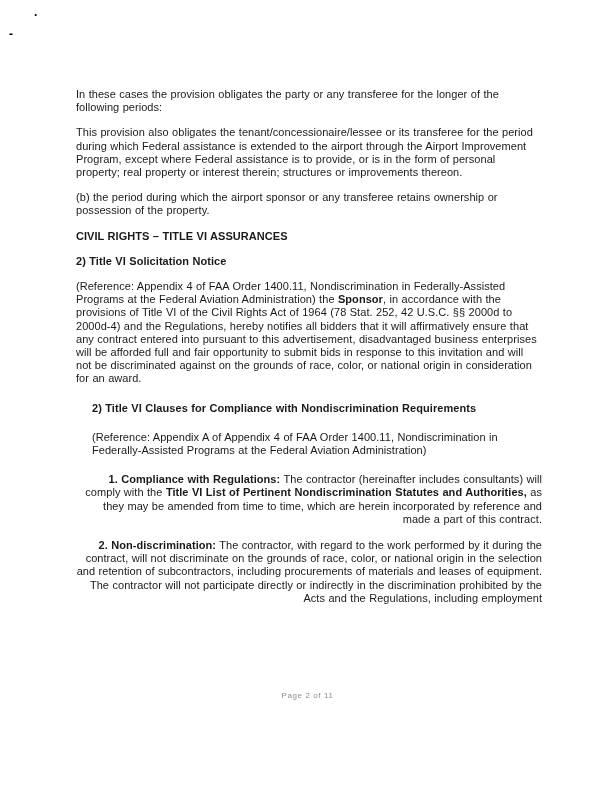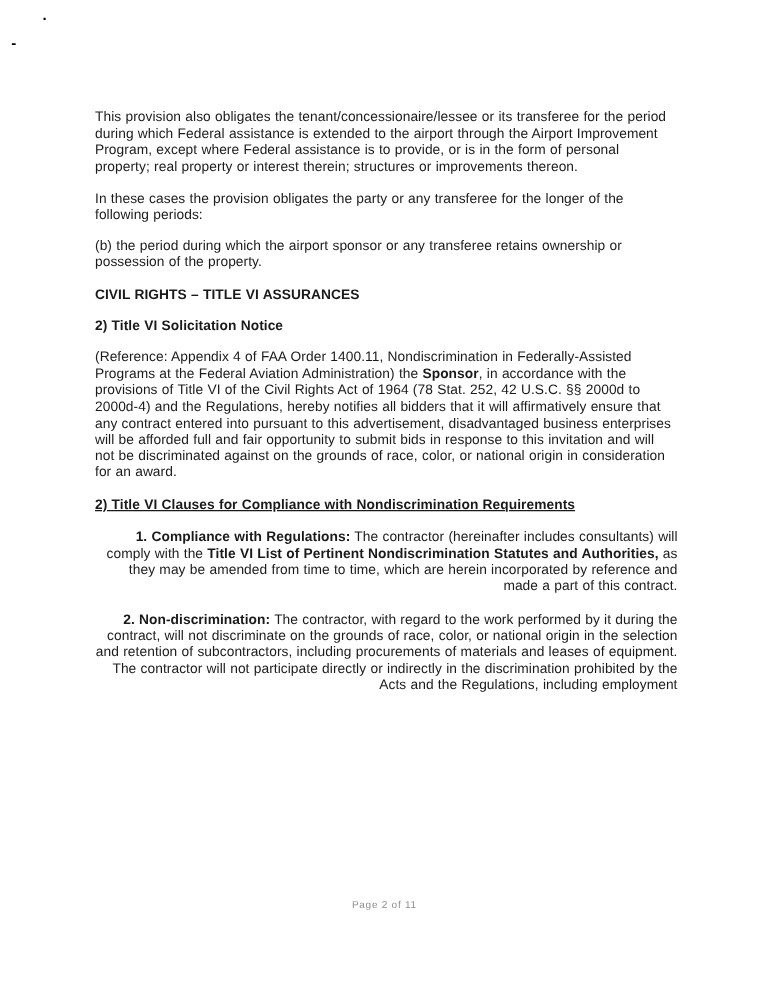--- a/index.html
+++ b/index.html
@@ -33,58 +33,59 @@
     font-size: 11px;
     line-height: 13.2px;
     letter-spacing: 0.05px;
     word-spacing: 0.3px;
   }
   .content p {
     margin: 0 0 12px 0;
   }
   .bold { font-weight: bold; }
   .group { margin: 0 0 12px 0; }
-  .group p { margin: 0; text-decoration: underline; }
+  .group p { margin: 16px; }
   .gap-top { margin-top: 13px !important; text-align: right; }
   .footer {
     position: absolute;
     left: 0;
-    top: 719px;
+    top: 691px;
     width: 100%;
     text-align: center;
     font-size: 8px;
     color: #8e8e8e;
     letter-spacing: 0.6px;
   }
 </style>
 </head>
 <body>
 
 <div class="doc">
 
   <span class="artifact artifact-dot">.</span>
   <span class="artifact artifact-dash">-</span>
 
   <div class="content">
 
+    <p>In these cases the provision obligates the party or any transferee for the longer of the following periods:</p>
+
     <p>This provision also obligates the tenant/concessionaire/lessee or its transferee for the period during which Federal assistance is extended to the airport through the Airport Improvement Program, except where Federal assistance is to provide, or is in the form of personal property; real property or interest therein; structures or improvements thereon.</p>
-
-    <p>In these cases the provision obligates the party or any transferee for the longer of the following periods:</p>
 
 
     <p>(b) the period during which the airport sponsor or any transferee retains ownership or possession of the property.</p>
 
     <p class="bold">CIVIL RIGHTS – TITLE VI ASSURANCES</p>
 
     <p class="bold">2) Title VI Solicitation Notice</p>
 
     <p><span>(Reference: Appendix 4 of FAA Order 1400.11, Nondiscrimination in Federally-Assisted Programs at the Federal Aviation Administration) the </span><span class="bold">Sponsor</span><span>, in accordance with the provisions of Title VI of the Civil Rights Act of 1964 (78 Stat. 252, 42 U.S.C. §§ 2000d to 2000d-4) and the Regulations, hereby notifies all bidders that it will affirmatively ensure that any contract entered into pursuant to this advertisement, disadvantaged business enterprises will be afforded full and fair opportunity to submit bids in response to this invitation and will not be discriminated against on the grounds of race, color, or national origin in consideration for an award.</span></p>
 
     <div class="group">
       <p class="bold">2) Title VI Clauses for Compliance with Nondiscrimination Requirements</p>
+      <p>(Reference: Appendix A of Appendix 4 of FAA Order 1400.11, Nondiscrimination in Federally-Assisted Programs at the Federal Aviation Administration)</p>
     </div>
 
 
     <p class="gap-top"><span class="bold">1. Compliance with Regulations:</span><span> The contractor (hereinafter includes consultants) will comply with the </span><span class="bold">Title VI List of Pertinent Nondiscrimination Statutes and Authorities,</span><span> as they may be amended from time to time, which are herein incorporated by reference and made a part of this contract.</span></p>
 
     <p class="gap-top"><span class="bold">2. Non-discrimination:</span><span> The contractor, with regard to the work performed by it during the contract, will not discriminate on the grounds of race, color, or national origin in the selection and retention of subcontractors, including procurements of materials and leases of equipment. The contractor will not participate directly or indirectly in the discrimination prohibited by the Acts and the Regulations, including employment</span></p>
 
   </div>
 
   <div class="footer">Page 2 of 11</div>

